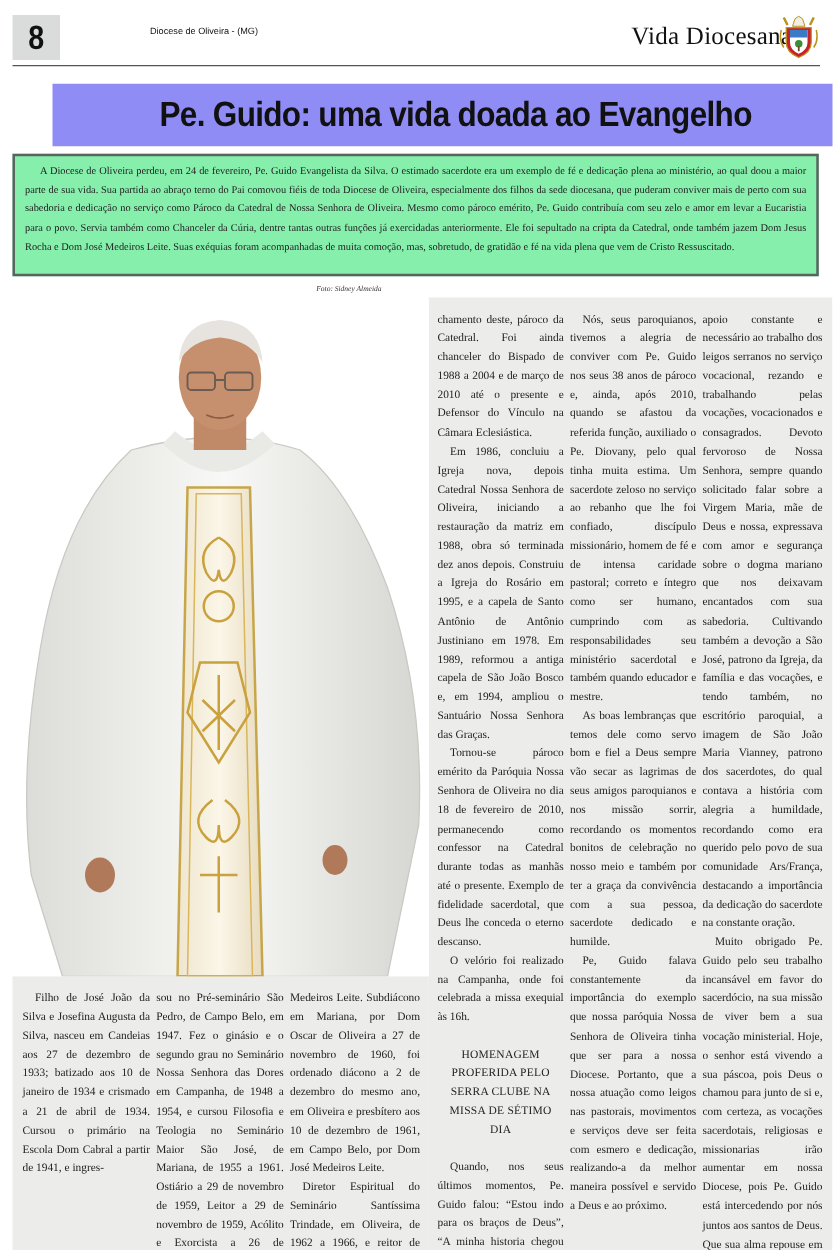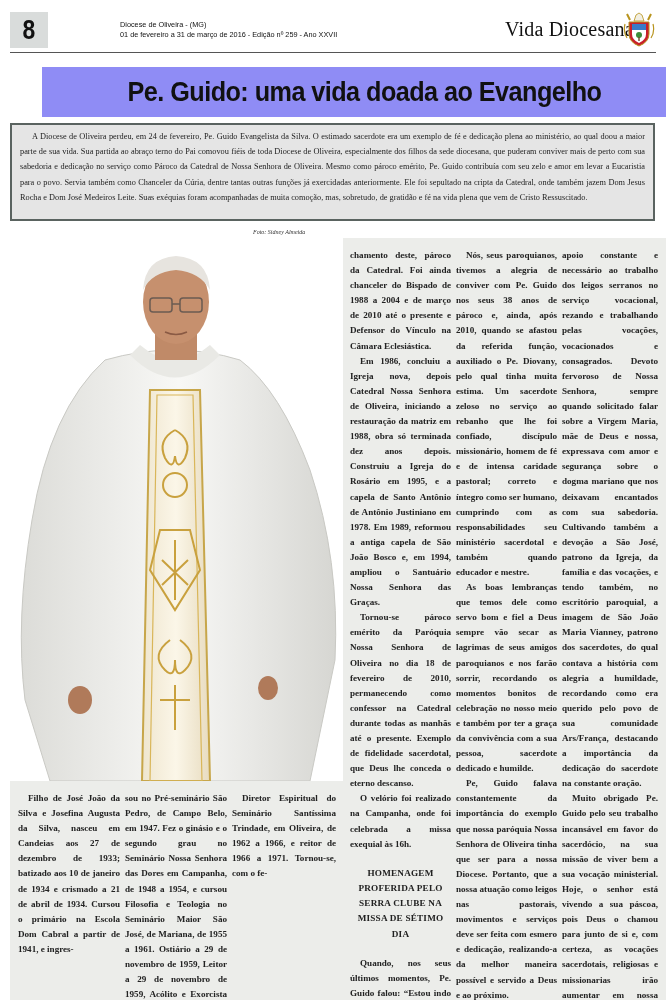--- a/index.html
+++ b/index.html
@@ -15,46 +15,45 @@
   .hdr-brand { position:absolute; left:505px; top:18px; font-family:"Liberation Serif", serif; font-size:20px; color:#111; letter-spacing:0.2px; }
   .crest { position:absolute; left:623px; top:12px; width:32px; height:36px; }
   .hdr-rule { position:absolute; left:10px; right:10px; top:52px; height:1px; background:#555; }
 
   
   .banner { position:absolute; left:10px; top:67px; width:645px; height:50px; background:#8f8cf5;margin-left:32px; }
   .headline { position:absolute; left:0; right:0; top:0; line-height:50px; text-align:center;
     font-family:"Liberation Sans", sans-serif; font-weight:bold; font-size:28px; color:#111; letter-spacing:-0.6px; transform:scaleX(0.9); }
 
   
-  .intro { position:absolute; left:10px; top:123px; width:645px; height:98px; border:2px solid #5a6360; background:#e5e5e5;
+  .intro { position:absolute; left:10px; top:123px; width:645px; height:98px; border:2px solid #5a6360; background:#86efac;
     padding:4px 8px 0 8px; font-size:8.3px; line-height:15.2px; text-align:justify; text-indent:12px; color:#222; }
 
   .photo-credit { position:absolute; left:253px; top:229px; font-style:italic; font-size:6px; color:#333; }
 
   
   .panel-right { position:absolute; left:343px; top:238px; width:323px; height:762px; background:#ecedea; }
   .panel-bottom { position:absolute; left:10px; top:781px; width:333px; height:219px; background:#ecedea; }
 
   .col { position:absolute; font-size:9.1px; line-height:15.1px; text-align:justify; color:#222; }
-  .col p { text-indent:10px;font-weight:bold; }
+  .col p { text-indent:10px; }
   .col p.noind { text-indent:0; }
-  .col h3 { font-size:9.2px; font-weight:bold; text-align:center; line-height:15.2px; margin:14px 0 14px 0; letter-spacing:0.2px; }
+  .col h3 { font-size:9.2px; font-weight:normal; text-align:center; line-height:15.2px; margin:14px 0 14px 0; letter-spacing:0.2px; }
 
   
   .photo { position:absolute; left:10px; top:240px; width:333px; height:541px; background:#ffffff; }
 </style>
 </head>
 <body>
 
 <div class="page-num-box">
   <div class="page-num">8</div>
 </div>
 <div class="hdr-center">
   <div>Diocese  de  Oliveira  -  (MG)</div>
-  <div>01 de fevereiro a 31 de março de 2016 - Edição nº 259 -  Ano XXVII</div>
 </div>
 <div class="hdr-brand">Vida Diocesana</div>
 <svg class="crest" viewBox="0 0 32 36">
   <path d="M4 2 L7 8 M28 2 L25 8" stroke="#b8941e" stroke-width="2" fill="none"></path>
   <path d="M11 9 L13 3 L16 1 L19 3 L21 9 Z" fill="#f2efe2" stroke="#b8941e" stroke-width="0.8"></path>
   <path d="M6 10 H26 V22 Q26 30 16 34 Q6 30 6 22 Z" fill="#c8202a" stroke="#b8941e" stroke-width="1"></path>
   <path d="M9 12 H23 V22 Q23 28 16 31 Q9 28 9 22 Z" fill="#ffffff"></path>
   <rect x="9" y="12" width="14" height="6" fill="#3a7bc8"></rect>
   <circle cx="16" cy="23" r="3" fill="#3c8c3a"></circle>
   <rect x="15.3" y="25" width="1.4" height="4" fill="#6b4a2a"></rect>
@@ -118,34 +117,35 @@
   <path d="M155 92 Q166 97 177 92" stroke="#8a5a44" stroke-width="1.5" fill="none"></path>
 </svg>
 
 <div class="col" style="left:18px; top:791px; width:102px;">
   <p>Filho de José João da Silva e Josefina Augusta da Silva, nasceu em Candeias aos 27 de dezembro de 1933; batizado aos 10 de janeiro de 1934 e crismado a 21 de abril de 1934. Cursou o primário na Escola Dom Cabral a partir de 1941, e ingres-</p>
 </div>
 <div class="col" style="left:125px; top:791px; width:102px;">
   <p class="noind">sou no Pré-seminário São Pedro, de Campo Belo, em 1947. Fez o ginásio e o segundo grau no Seminário Nossa Senhora das Dores em Campanha, de 1948 a 1954, e cursou Filosofia e Teologia no Seminário Maior São José, de Mariana, de 1955 a 1961. Ostiário a 29 de novembro de 1959, Leitor a 29 de novembro de 1959, Acólito e Exorcista a 26 de novembro de 1960, em Oliveira, por Dom José</p>
 </div>
 <div class="col" style="left:232px; top:791px; width:104px;">
+  <p class="noind">Medeiros Leite. Subdiácono em Mariana, por Dom Oscar de Oliveira a 27 de novembro de 1960, foi ordenado diácono a 2 de dezembro do mesmo ano, em Oliveira e presbítero aos 10 de dezembro de 1961, em Campo Belo, por Dom José Medeiros Leite.</p>
   <p>Diretor Espiritual do Seminário Santíssima Trindade, em Oliveira, de 1962 a 1966, e reitor de 1966 a 1971. Tornou-se, com o fe-</p>
 </div>
 
 <div class="col" style="left:350px; top:248px; width:101px;">
   <p class="noind">chamento deste, pároco da Catedral. Foi ainda chanceler do Bispado de 1988 a 2004 e de março de 2010 até o presente e Defensor do Vínculo na Câmara Eclesiástica.</p>
   <p>Em 1986, concluiu a Igreja nova, depois Catedral Nossa Senhora de Oliveira, iniciando a restauração da matriz em 1988, obra só terminada dez anos depois. Construiu a Igreja do Rosário em 1995, e a capela de Santo Antônio de Antônio Justiniano em 1978. Em 1989, reformou a antiga capela de São João Bosco e, em 1994, ampliou o Santuário Nossa Senhora das Graças.</p>
   <p>Tornou-se pároco emérito da Paróquia Nossa Senhora de Oliveira no dia 18 de fevereiro de 2010, permanecendo como confessor na Catedral durante todas as manhãs até o presente. Exemplo de fidelidade sacerdotal, que Deus lhe conceda o eterno descanso.</p>
   <p>O velório foi realizado na Campanha, onde foi celebrada a missa exequial às 16h.</p>
   <h3>HOMENAGEM PROFERIDA PELO SERRA CLUBE NA MISSA DE SÉTIMO DIA</h3>
   <p>Quando, nos seus últimos momentos, Pe. Guido falou: “Estou indo para os braços de Deus”, “A minha historia chegou ao fim” e “Bendito seja Deus”, ele sabia que quando a nossa morada terrestre e nossa tenda forem desfeitas, receberemos de Deus uma habitação no céu, uma casa eterna, não construída por mãos humanas e temos cer-</p>
 </div>
 <div class="col" style="left:456px; top:248px; width:101px;">
   <p>Nós, seus paroquianos, tivemos a alegria de conviver com Pe. Guido nos seus 38 anos de pároco e, ainda, após 2010, quando se afastou da referida função, auxiliado o  Pe. Diovany, pelo qual tinha muita estima. Um sacerdote zeloso no serviço ao rebanho que lhe foi confiado, discípulo missionário, homem de fé e de intensa caridade pastoral; correto e íntegro como ser humano, cumprindo com as responsabilidades seu ministério sacerdotal e também quando educador e mestre.</p>
-  <p>As boas lembranças que temos dele como servo bom e fiel a Deus sempre vão secar as lagrimas de seus amigos paroquianos e nos farão sorrir, recordando os momentos bonitos de celebração no nosso meio e também por ter a graça da convivência com a sua pessoa, sacerdote dedicado e humilde.</p>
+  <p>As boas lembranças que temos dele como servo bom e fiel a Deus sempre vão secar as lagrimas de seus amigos paroquianos e nos missão sorrir, recordando os momentos bonitos de celebração no nosso meio e também por ter a graça da convivência com a sua pessoa, sacerdote dedicado e humilde.</p>
   <p>Pe, Guido  falava constantemente da importância do exemplo que nossa paróquia Nossa Senhora de Oliveira tinha que ser para a nossa Diocese. Portanto, que a nossa atuação como leigos nas pastorais, movimentos e serviços deve ser feita com esmero e dedicação, realizando-a da melhor maneira possível e servido a Deus e ao próximo.</p>
 
 </div>
 <div class="col" style="left:562px; top:248px; width:96px;">
   <p class="noind">apoio constante e necessário ao trabalho dos leigos serranos no serviço vocacional, rezando e trabalhando pelas vocações, vocacionados e consagrados. Devoto fervoroso de Nossa Senhora, sempre quando solicitado falar sobre a Virgem Maria, mãe de Deus e nossa, expressava com amor e segurança sobre o dogma mariano que nos deixavam encantados com sua sabedoria. Cultivando também a devoção a São José, patrono da Igreja, da família e das vocações, e tendo também, no escritório paroquial, a imagem de São João Maria Vianney, patrono dos sacerdotes, do qual contava a história com alegria a humildade, recordando como era querido pelo povo de sua comunidade Ars/França, destacando a importância da dedicação do sacerdote na constante oração.</p>
   <p>Muito obrigado Pe. Guido pelo seu trabalho incansável em favor do sacerdócio, na sua missão de viver bem a sua vocação ministerial. Hoje, o senhor está vivendo a sua páscoa, pois Deus o chamou para junto de si e, com certeza, as vocações sacerdotais, religiosas e missionarias irão aumentar em nossa Diocese, pois Pe. Guido está intercedendo por nós juntos aos santos de Deus. Que sua alma repouse em eterna paz, irradiando luz para aqueles que sempre quiseram o bem aqui na terra.</p>
 
 </div>
 
 </body></html>

